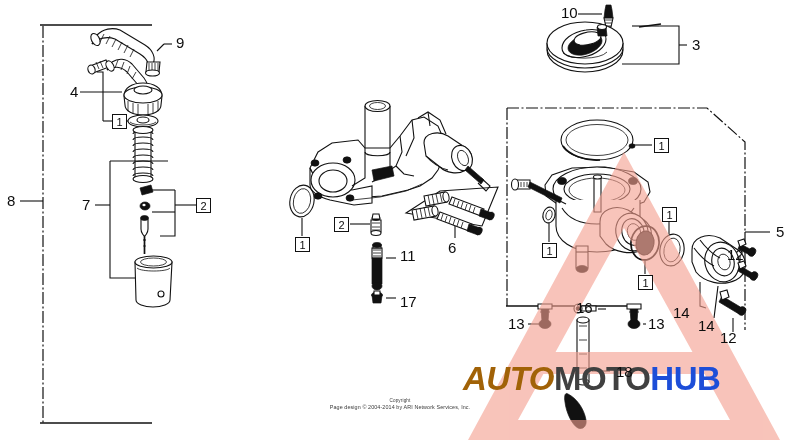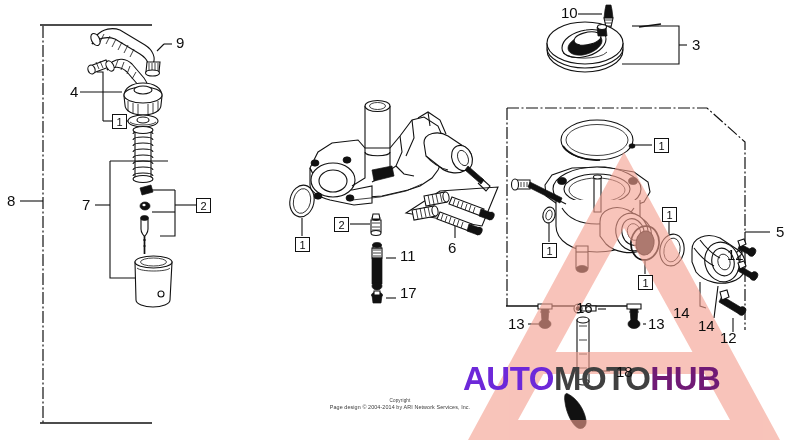--- a/index.html
+++ b/index.html
@@ -59,23 +59,23 @@
     position: absolute;
     left: 463px;
     top: 362px;
     font-family: "Liberation Sans", sans-serif;
     font-size: 33px;
     font-weight: bold;
     letter-spacing: -0.5px;
     white-space: nowrap;
     line-height: 1;
   }
-  #wm-text .seg-auto { color: #6d28d9; }
+  #wm-text .seg-auto { color: #a16207; font-style: italic; }
   #wm-text .seg-moto { color: #404040; }
-  #wm-text .seg-hub  { color: #701a75; }
+  #wm-text .seg-hub  { color: #1d4ed8; }
 
   
   #copyright {
     position: absolute;
     left: 0;
     top: 398px;
     width: 800px;
     text-align: center;
     font-family: "Liberation Sans", sans-serif;
     color: #3a3a3a;
@@ -485,21 +485,21 @@
     </div>
   </div>
 
   <div class="ref-num" style="left:176px;top:35px">9</div>
   <div class="ref-num" style="left:70px;top:84px">4</div>
   <div class="ref-num" style="left:7px;top:193px">8</div>
   <div class="ref-num" style="left:82px;top:197px">7</div>
   <div class="ref-num" style="left:561px;top:5px">10</div>
   <div class="ref-num" style="left:692px;top:37px">3</div>
   <div class="ref-num" style="left:400px;top:248px">11</div>
-  <div class="ref-num" style="left:400px;top:285px">17</div>
+  <div class="ref-num" style="left:400px;top:294px">17</div>
   <div class="ref-num" style="left:448px;top:240px">6</div>
   <div class="ref-num" style="left:776px;top:224px">5</div>
   <div class="ref-num" style="left:727px;top:247px">12</div>
   <div class="ref-num" style="left:720px;top:330px">12</div>
   <div class="ref-num" style="left:673px;top:305px">14</div>
   <div class="ref-num" style="left:698px;top:318px">14</div>
   <div class="ref-num" style="left:508px;top:316px">13</div>
   <div class="ref-num" style="left:648px;top:316px">13</div>
   <div class="ref-num" style="left:576px;top:300px">16</div>
   <div class="ref-num" style="left:616px;top:364px">18</div>

